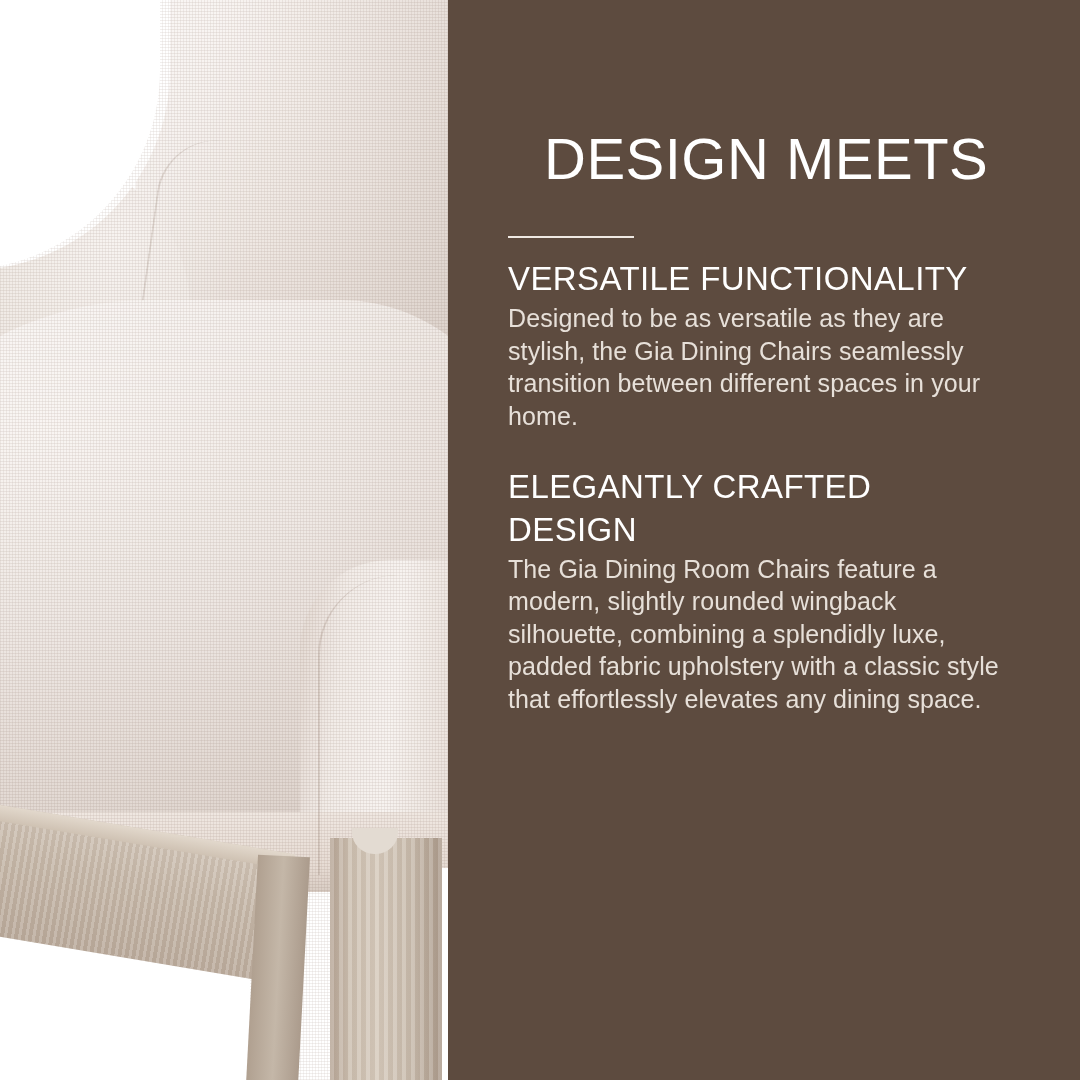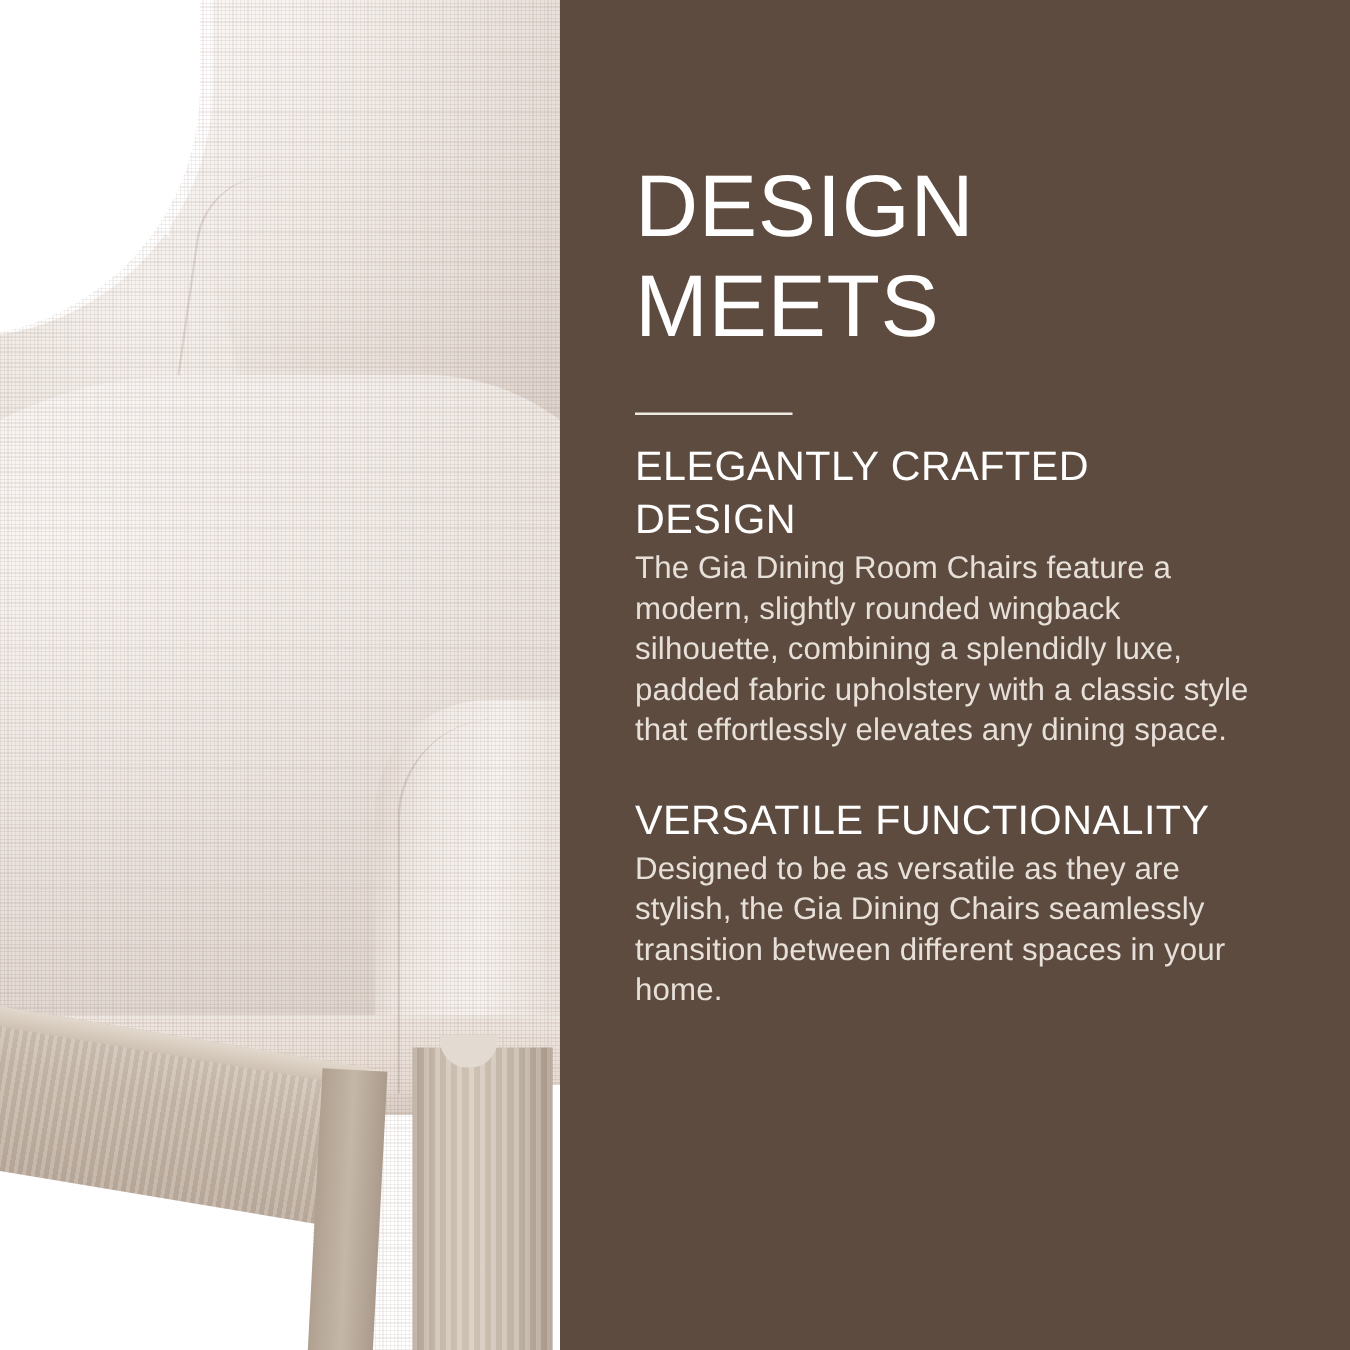--- a/index.html
+++ b/index.html
@@ -229,26 +229,27 @@
   }
 
   .copy-inner {
     position:absolute;
     left:60px; top:0;
     width:496px;
   }
 
   .headline {
     margin-top:126px;
-    font-size:70px;
+    font-size:58px;
     line-height:1.14;
     font-weight:300;
     letter-spacing:.5px;
     color:#ffffff;
     text-transform:uppercase;
+    margin-left:36px;
   }
 
   .rule {
     margin-top:44px;
     width:126px; height:2px;
     background:#efe9e3;
   }
 
   .section { margin-top:20px; }
   .section + .section { margin-top:34px; }
@@ -304,25 +305,25 @@
   <div class="copy-pane">
     <div class="copy-inner">
 
       <h1 class="headline">
         <span>DESIGN MEETS</span><br>
       </h1>
 
       <div class="rule"></div>
 
       <div class="section">
+        <h2 class="sec-title">VERSATILE FUNCTIONALITY</h2>
+        <p class="sec-body">Designed to be as versatile as they are stylish, the Gia Dining Chairs seamlessly transition between different spaces in your home.</p>
+      </div>
+
+      <div class="section">
         <h2 class="sec-title">ELEGANTLY CRAFTED DESIGN</h2>
         <p class="sec-body">The Gia Dining Room Chairs feature a modern, slightly rounded wingback silhouette, combining a splendidly luxe, padded fabric upholstery with a classic style that effortlessly elevates any dining space.</p>
       </div>
 
-      <div class="section">
-        <h2 class="sec-title">VERSATILE FUNCTIONALITY</h2>
-        <p class="sec-body">Designed to be as versatile as they are stylish, the Gia Dining Chairs seamlessly transition between different spaces in your home.</p>
-      </div>
-
     </div>
   </div>
 
 </div>
 
 </body></html>

